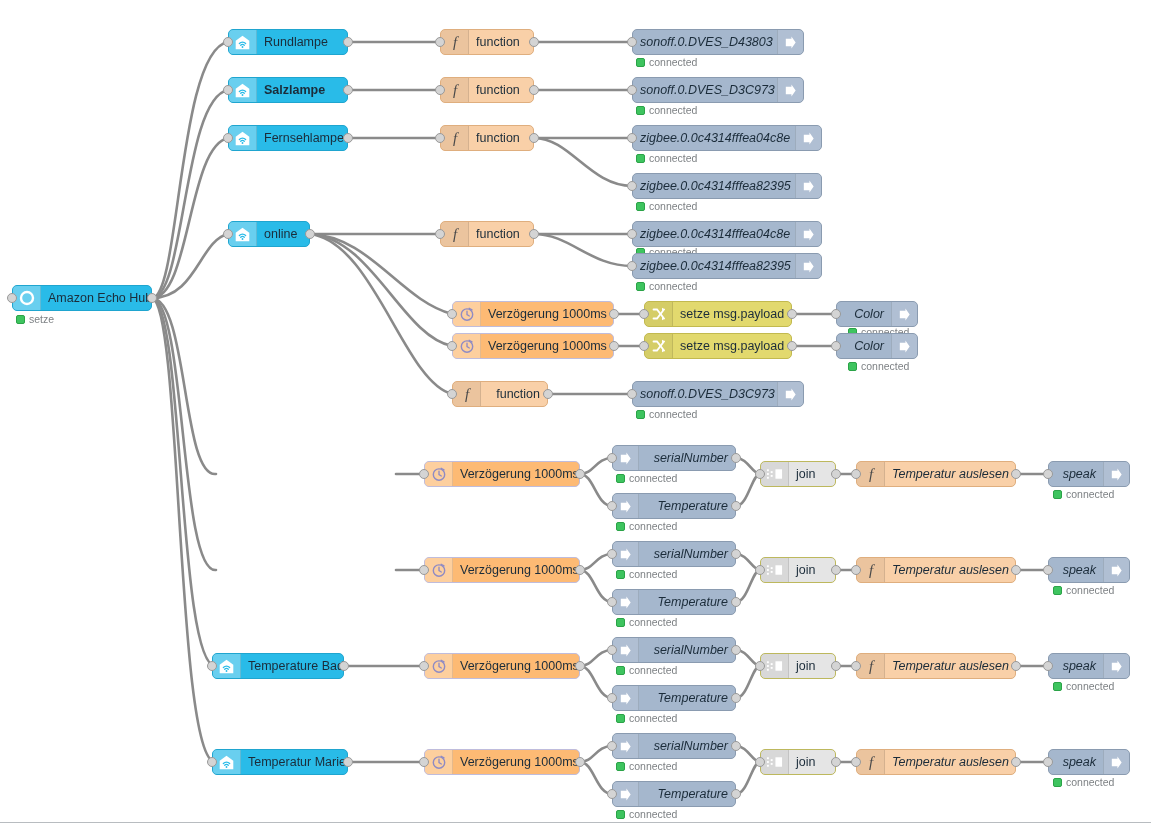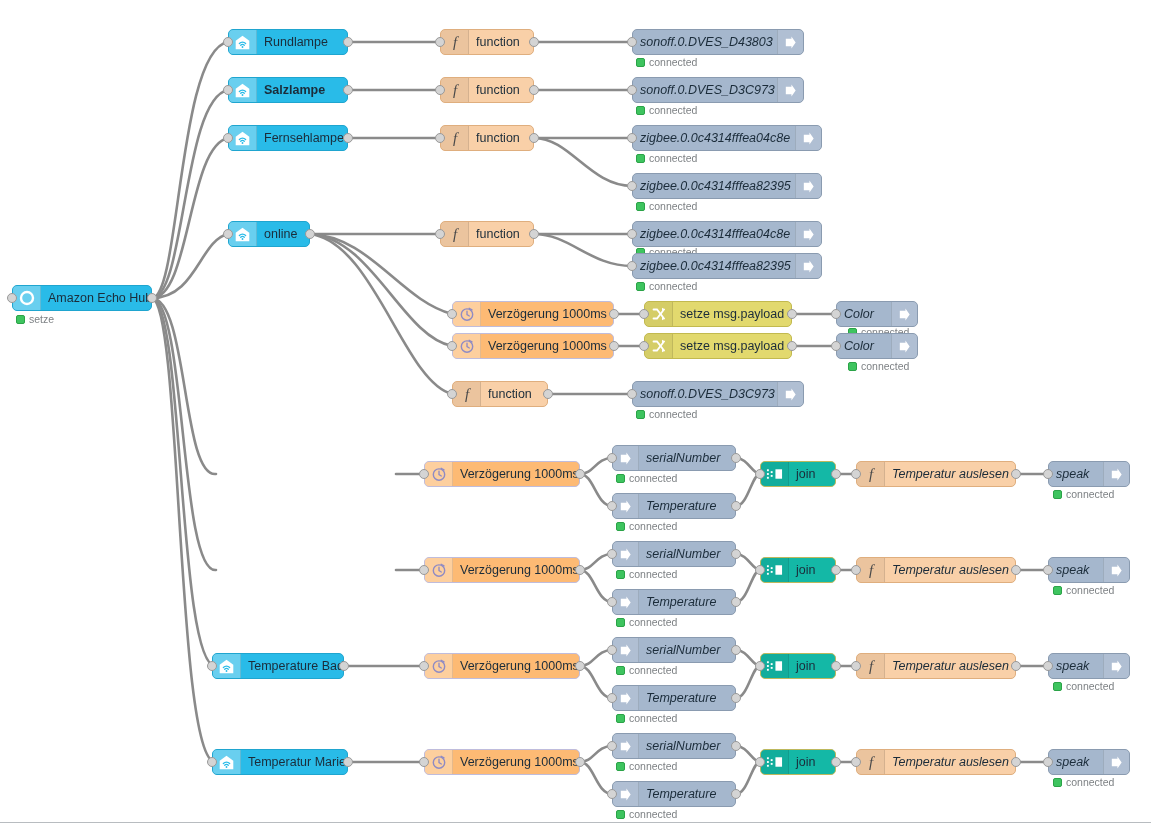--- a/index.html
+++ b/index.html
@@ -35,29 +35,29 @@
     z-index: 5;
   }
   .node .lbl {
     flex: 1;
     padding: 0 7px;
     white-space: nowrap;
     overflow: hidden;
     line-height: 24px;
   }
   .node.italic .lbl { font-style: italic; }
-  .node.ctr .lbl { text-align: left; }
+  .node.ctr .lbl { text-align: right; }
 
   
   .t-alexa   { background: #29bbe8; border-color: #1fa5cf; }
   .t-func    { background: #f9d0a8; border-color: #dfae7e; }
   .t-out     { background: #a5b7cd; border-color: #8a9bb0; }
   .t-delay   { background: #fdba74; border-color: #bfbcdc; }
   .t-change  { background: #e2d96e; border-color: #c2b94f; }
-  .t-join    { background: #14b8a6; border-color: #bdb85d; }
+  .t-join    { background: #e5e5e5; border-color: #bdb85d; }
 
   
   .icell {
     width: 28px; height: 100%;
     display: flex; align-items: center; justify-content: center;
     border-right: 1px solid rgba(0,0,0,0.10);
     border-radius: 4px 0 0 4px;
     flex: 0 0 28px;
     background: rgba(0,0,0,0.055);
   }

